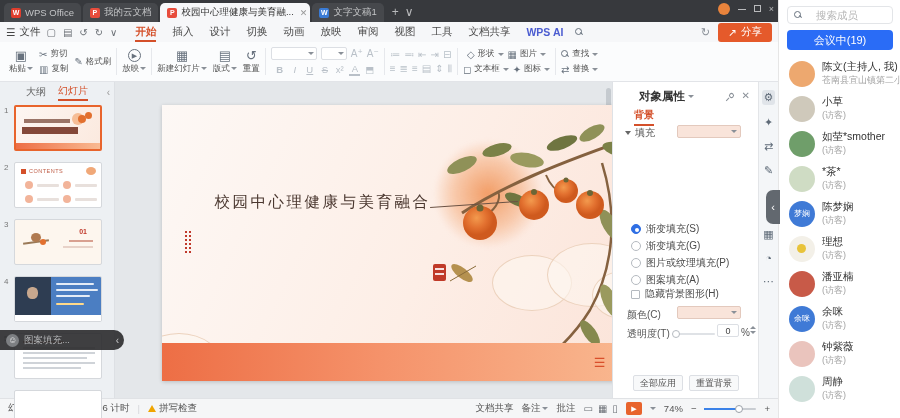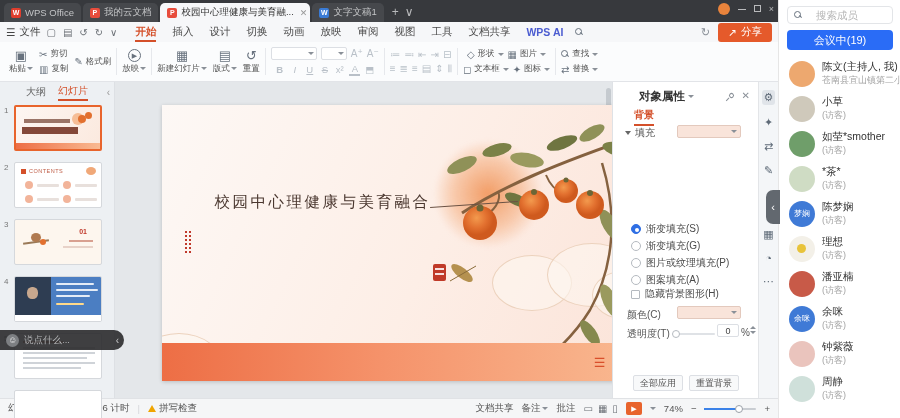--- a/index.html
+++ b/index.html
@@ -664,21 +664,21 @@
           </span>
         <span>+</span>
       </span>
     </div>
   </div>
 
   <div class="meet-handle">‹</div>
 
   <div class="chatbar">
     <span class="smiley">☺</span>
-    <span class="chattext">说点什么...</span>
+    <span class="chattext">图案填充...</span>
     <span class="chatcol">‹</span>
   </div>
 
   <div class="meeting">
     <div class="msearch">
       <span class="mag"></span>
       <input placeholder="搜索成员" style="">
     </div>
     <div class="mbtn">会议中(19)</div>
     <div class="mlist">

